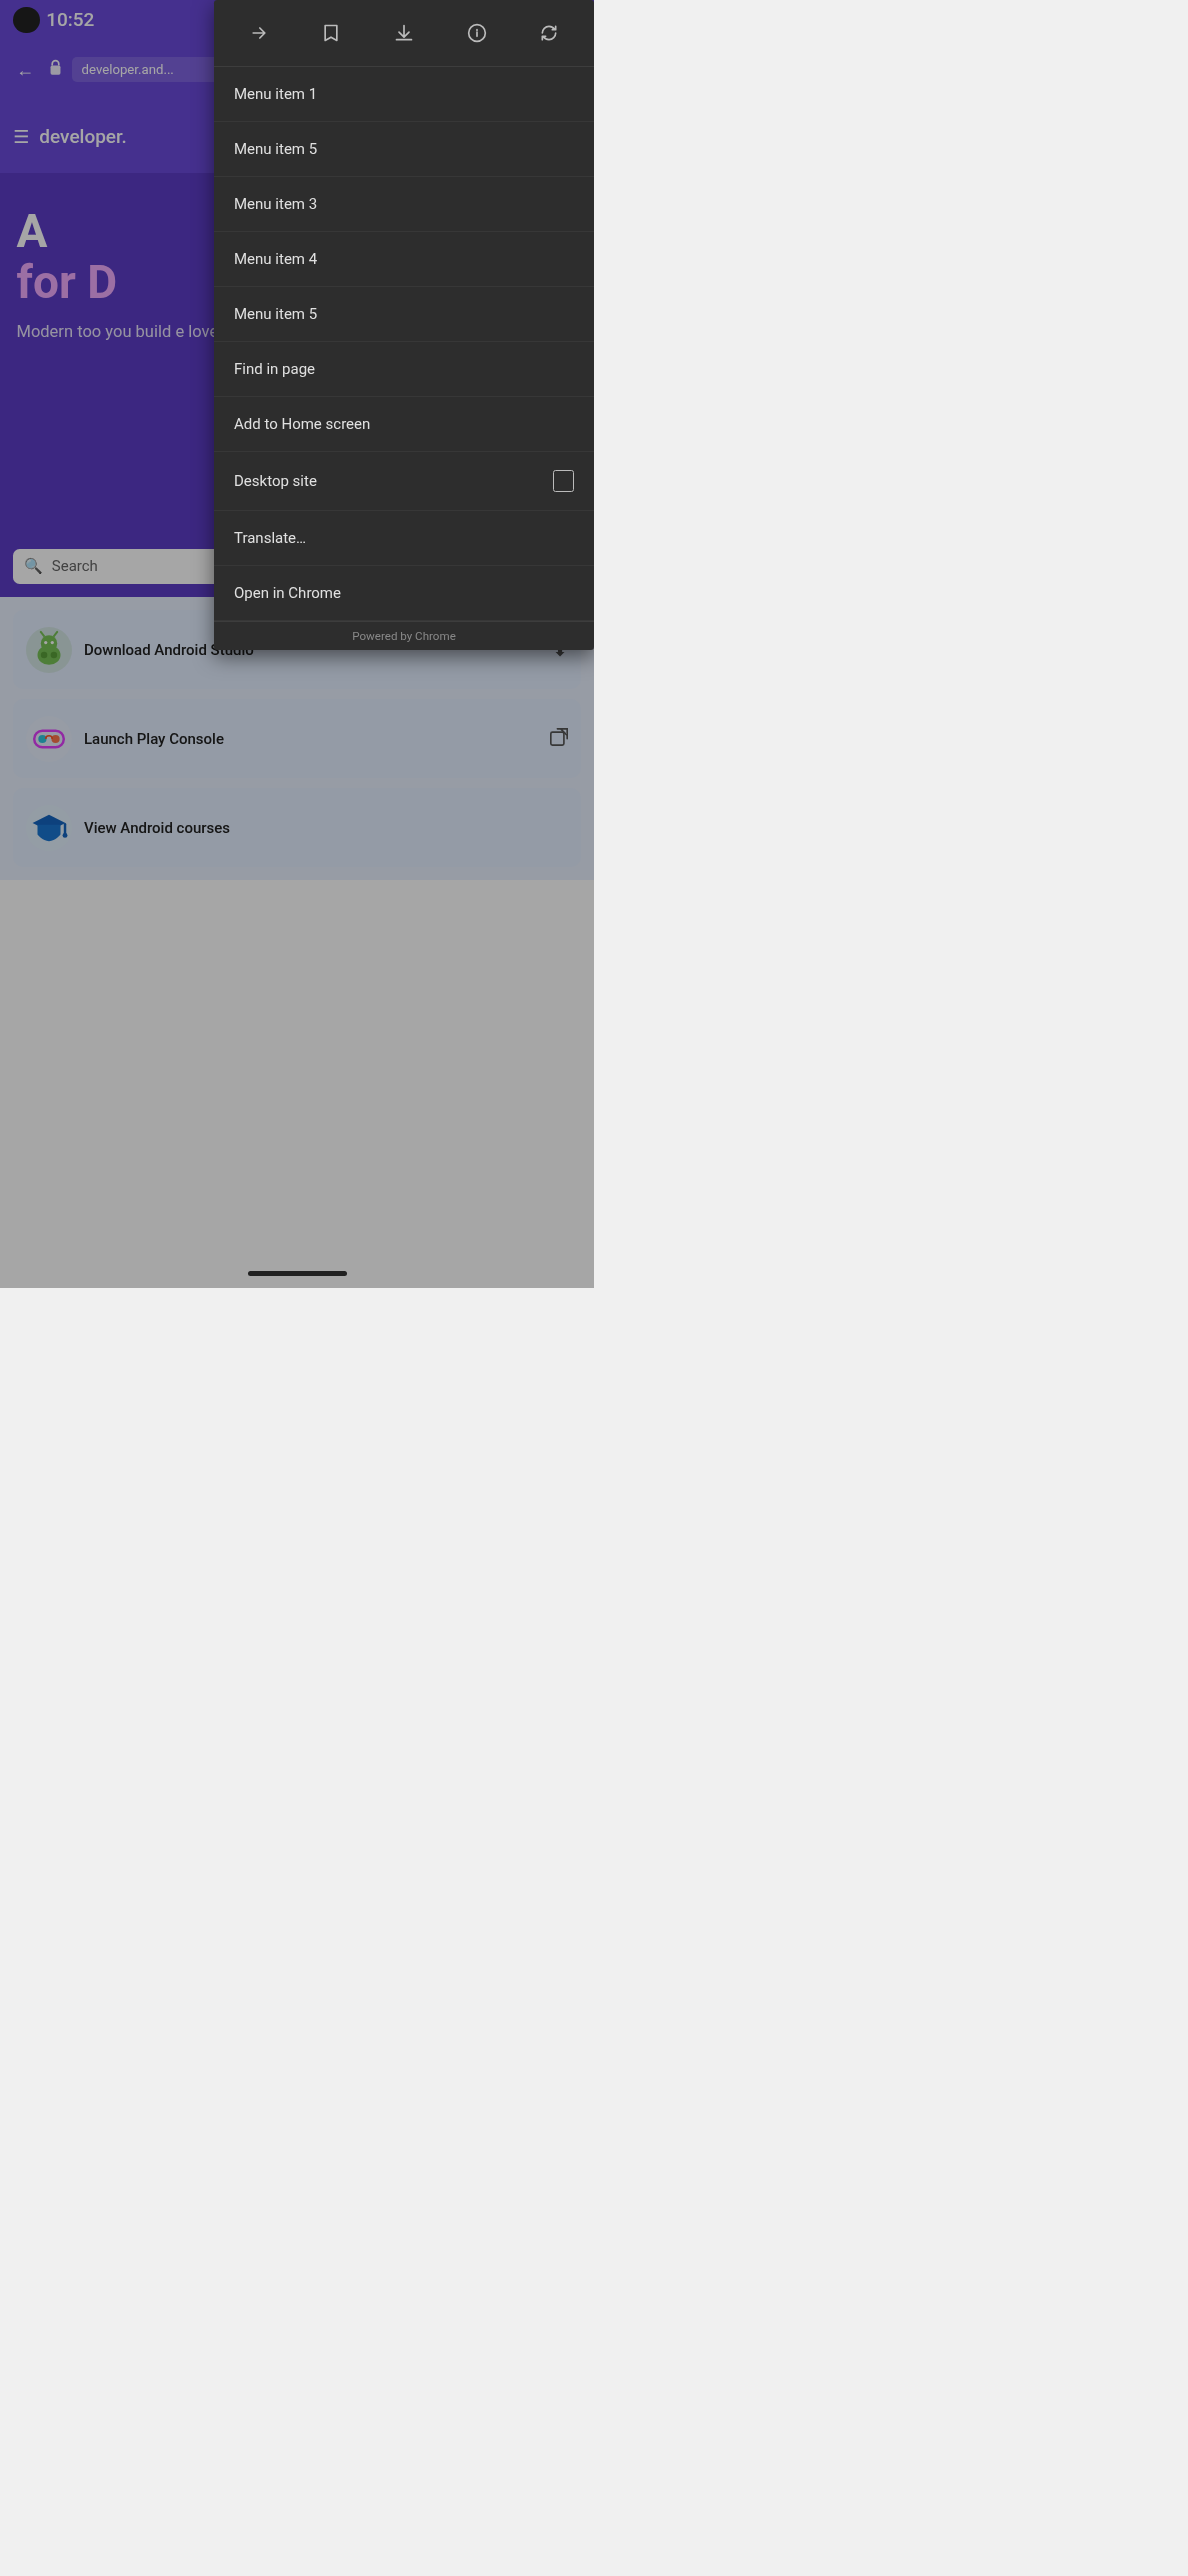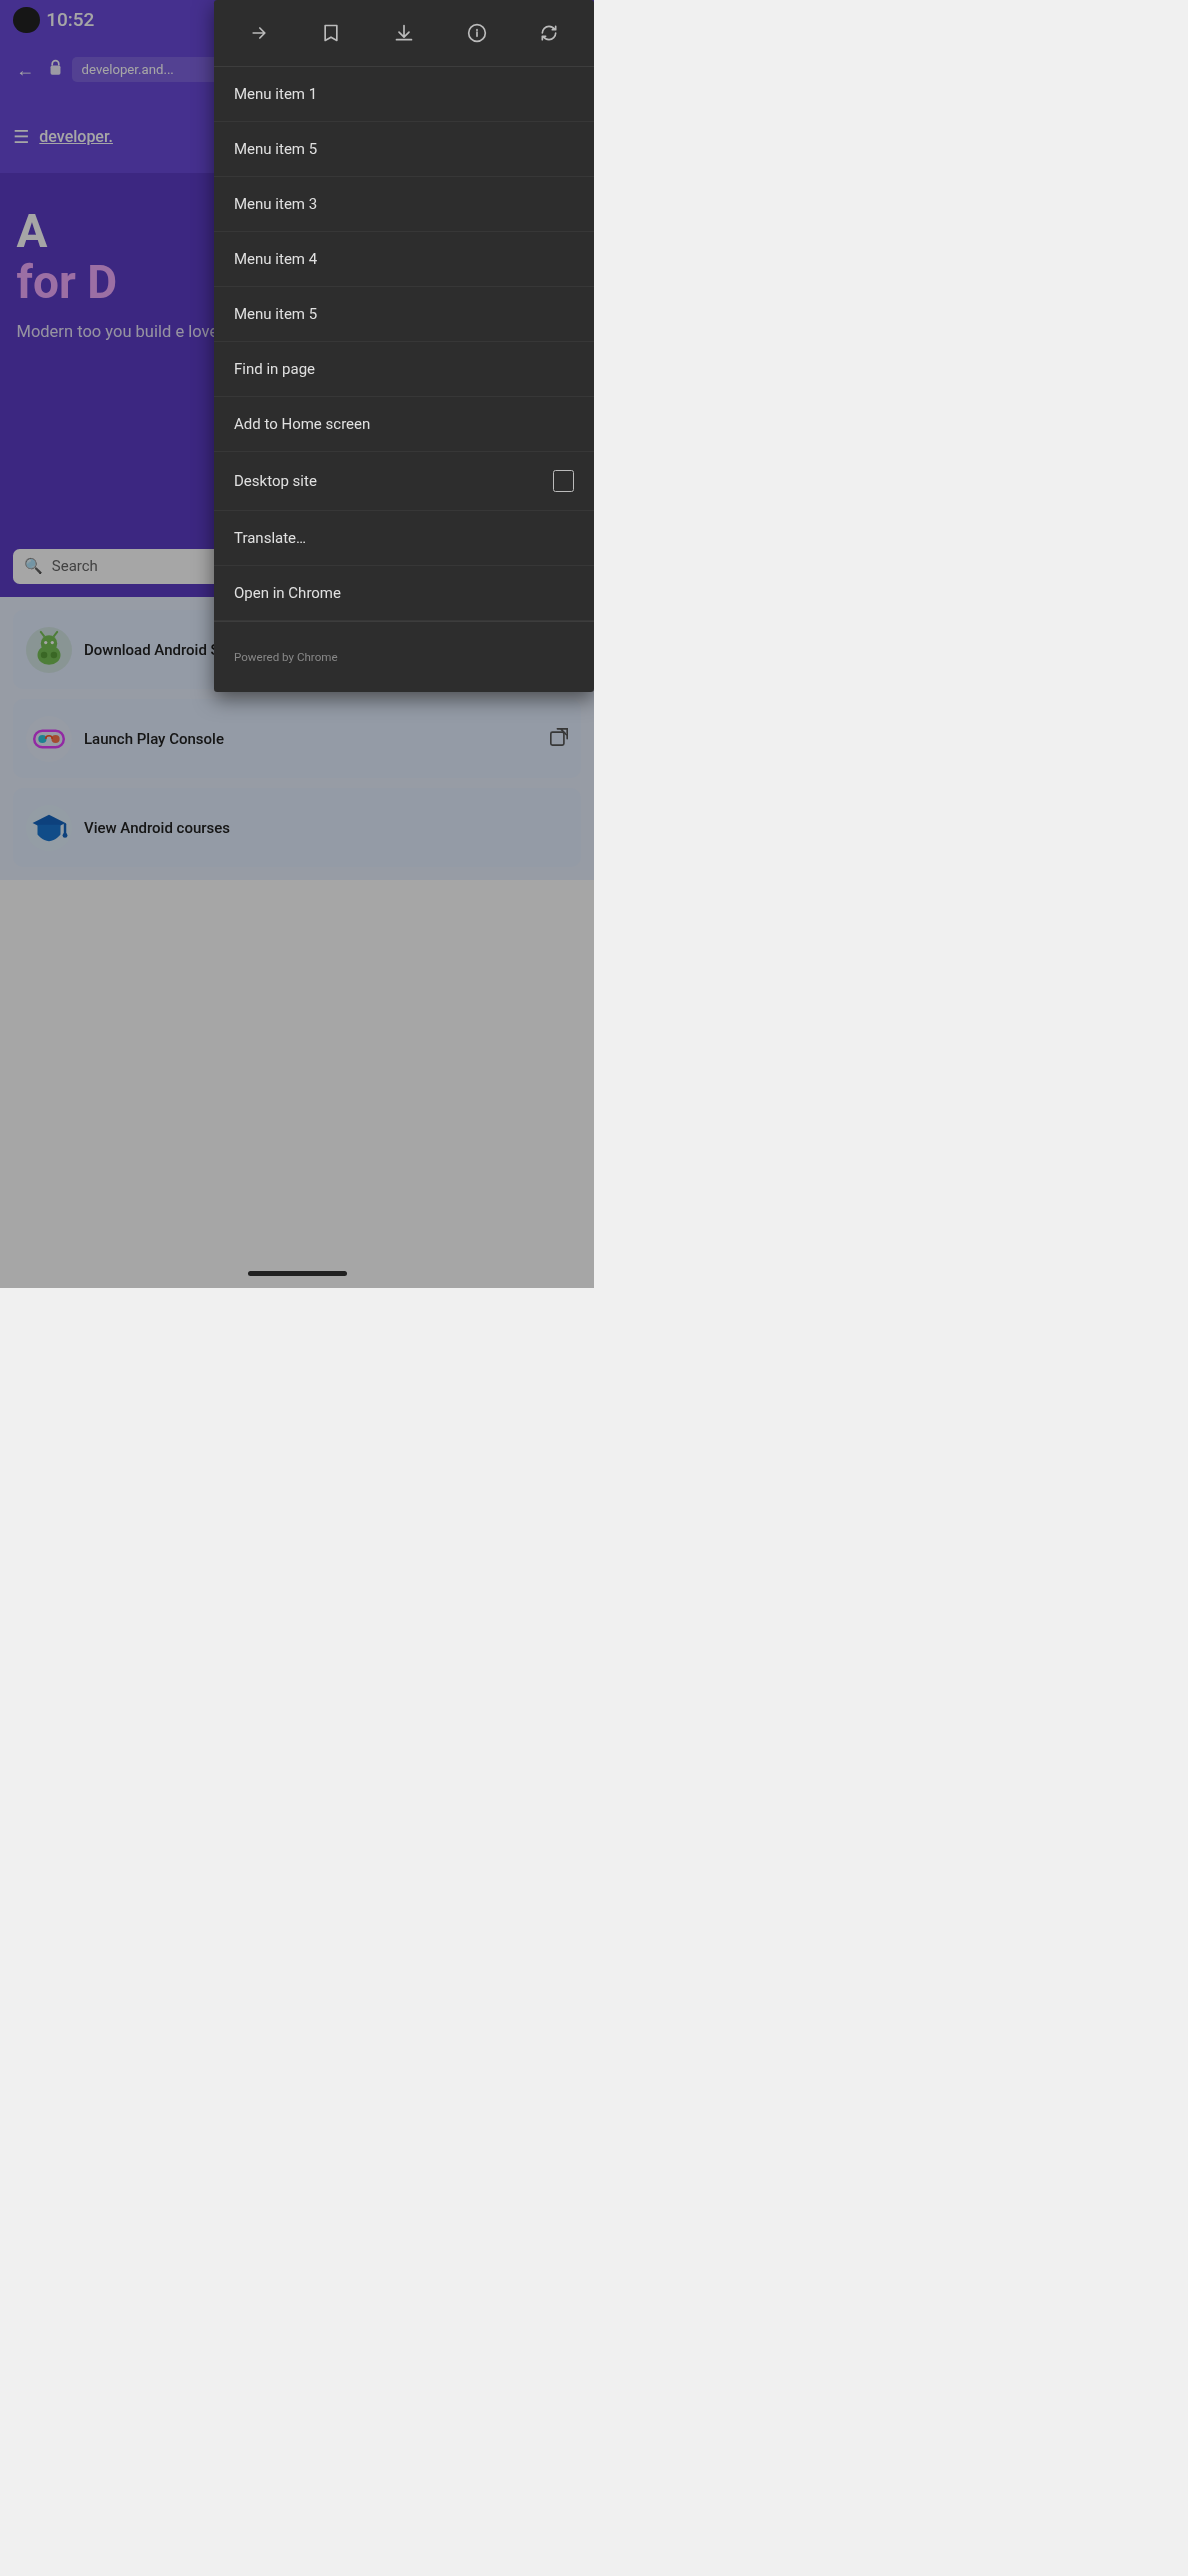--- a/index.html
+++ b/index.html
@@ -103,23 +103,22 @@
       align-items: center;
       padding: 0 13.2px;
       gap: 10px;
     }
     .hamburger-icon {
       color: white;
       font-size: 18px;
     }
     .page-header-title {
       color: white;
-      font-size: 16px;
+      font-size: 19px;
       font-weight: 500;
-      text-decoration: underline;
     }
 
     
     .hero {
       background: #5c3dc7;
       padding: 33px 16.5px 25px 16.5px;
       height: 363px;
       position: relative;
       overflow: hidden;
     }
@@ -255,24 +254,25 @@
     }
     .menu-item-checkbox {
       width: 21.5px;
       height: 21.5px;
       border: 1.7px solid #bbb;
       border-radius: 2.5px;
     }
 
     
     .menu-footer {
-      padding: 28px 20px;
+      padding: 7px 20px;
       color: #888;
       font-size: 11.6px;
       border-top: 0.8px solid rgba(255,255,255,0.08);
+      text-align: center;
     }
 
     
     .nav-bar {
       position: absolute;
       bottom: 0;
       left: 0;
       width: 100%;
       height: 30px;
       background: #fff;

